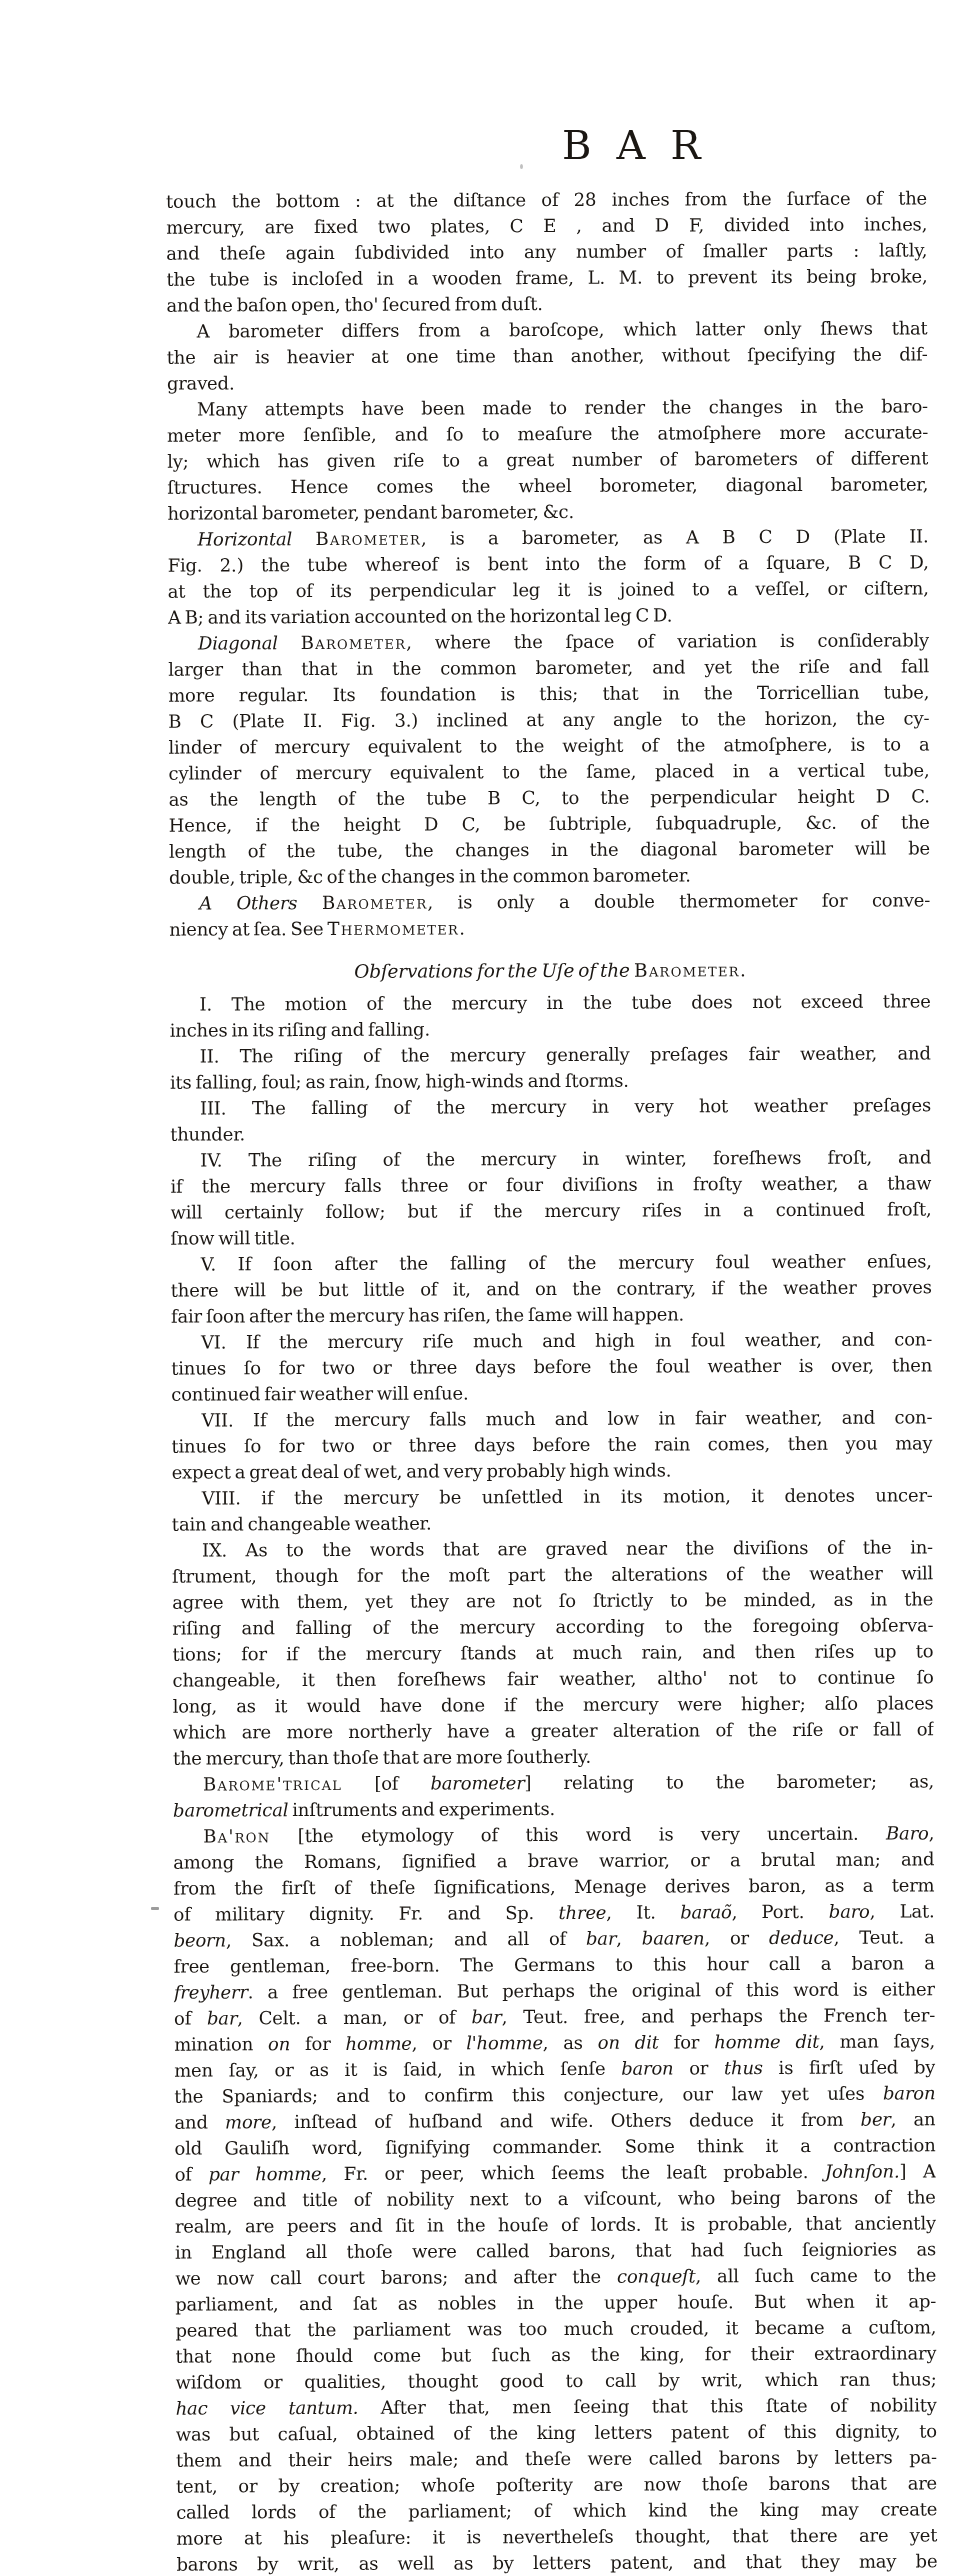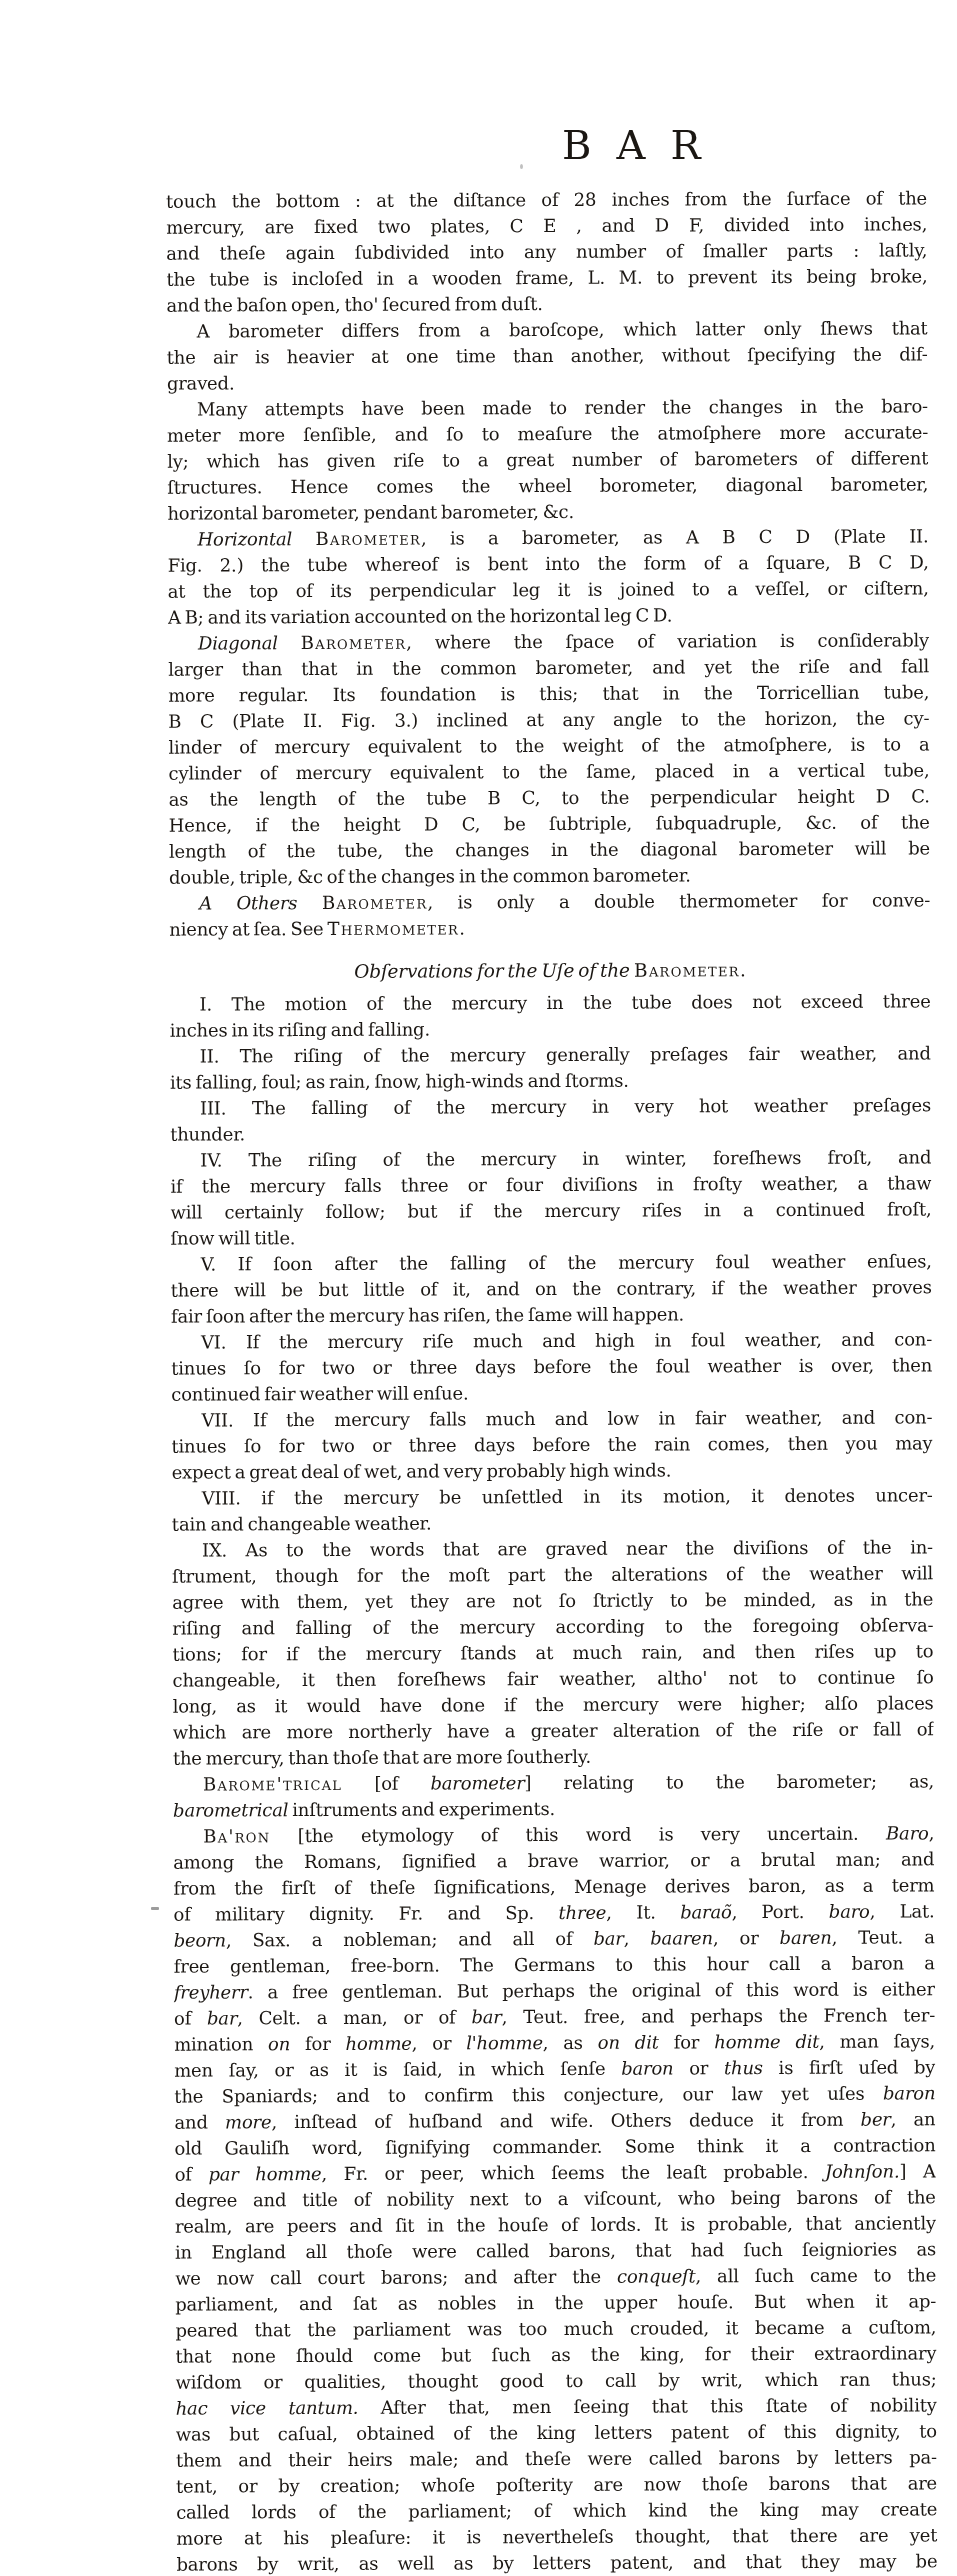--- a/index.html
+++ b/index.html
@@ -133,21 +133,21 @@
       </div>
       <div class="para">
         <div class="line indent"><span class="seg-sc">Barome'trical</span><span> [of </span><span class="seg-i">barometer</span><span>] relating to the barometer; as,</span></div>
         <div class="line last"><span class="seg-i">barometrical</span><span> inſtruments and experiments.</span></div>
       </div>
       <div class="para">
         <div class="line indent"><span class="seg-sc">Ba'ron</span><span> [the etymology of this word is very uncertain.  </span><span class="seg-i">Baro</span><span>,</span></div>
         <div class="line"><span>among the Romans, ſignified a brave warrior, or a brutal man; and</span></div>
         <div class="line"><span>from the firſt of theſe ſignifications, Menage derives baron, as a term</span></div>
         <div class="line"><span>of military dignity.  Fr. and Sp. </span><span class="seg-i">three</span><span>, It. </span><span class="seg-i">baraõ</span><span>, Port. </span><span class="seg-i">baro</span><span>, Lat.</span></div>
-        <div class="line"><span class="seg-i">beorn</span><span>, Sax. a nobleman; and all of </span><span class="seg-i">bar</span><span>, </span><span class="seg-i">baaren</span><span>, or </span><span class="seg-i">baren</span><span>, Teut. a</span></div>
+        <div class="line"><span class="seg-i">beorn</span><span>, Sax. a nobleman; and all of </span><span class="seg-i">bar</span><span>, </span><span class="seg-i">baaren</span><span>, or </span><span class="seg-i">deduce</span><span>, Teut. a</span></div>
         <div class="line"><span>free gentleman, free-born.  The Germans to this hour call a baron a</span></div>
         <div class="line"><span class="seg-i">freyherr</span><span>. a free gentleman. But perhaps the original of this word is either</span></div>
         <div class="line"><span>of </span><span class="seg-i">bar</span><span>, Celt. a man, or of </span><span class="seg-i">bar</span><span>, Teut. free, and perhaps the French ter-</span></div>
         <div class="line"><span>mination </span><span class="seg-i">on</span><span> for </span><span class="seg-i">homme</span><span>, or </span><span class="seg-i">l'homme</span><span>, as </span><span class="seg-i">on dit</span><span> for </span><span class="seg-i">homme dit</span><span>, man ſays,</span></div>
         <div class="line"><span>men ſay, or as it is ſaid, in which ſenſe </span><span class="seg-i">baron</span><span> or </span><span class="seg-i">thus</span><span> is firſt uſed by</span></div>
         <div class="line"><span>the Spaniards; and to confirm this conjecture, our law yet uſes </span><span class="seg-i">baron</span></div>
         <div class="line"><span>and </span><span class="seg-i">more</span><span>, inſtead of huſband and wife.  Others deduce it from </span><span class="seg-i">ber</span><span>, an</span></div>
         <div class="line"><span>old Gauliſh word, ſignifying commander.  Some think it a contraction</span></div>
         <div class="line"><span>of </span><span class="seg-i">par homme</span><span>, Fr. or peer, which ſeems the leaſt probable.  </span><span class="seg-i">Johnſon.</span><span>] A</span></div>
         <div class="line"><span>degree and title of nobility next to a viſcount, who being barons of the</span></div>

